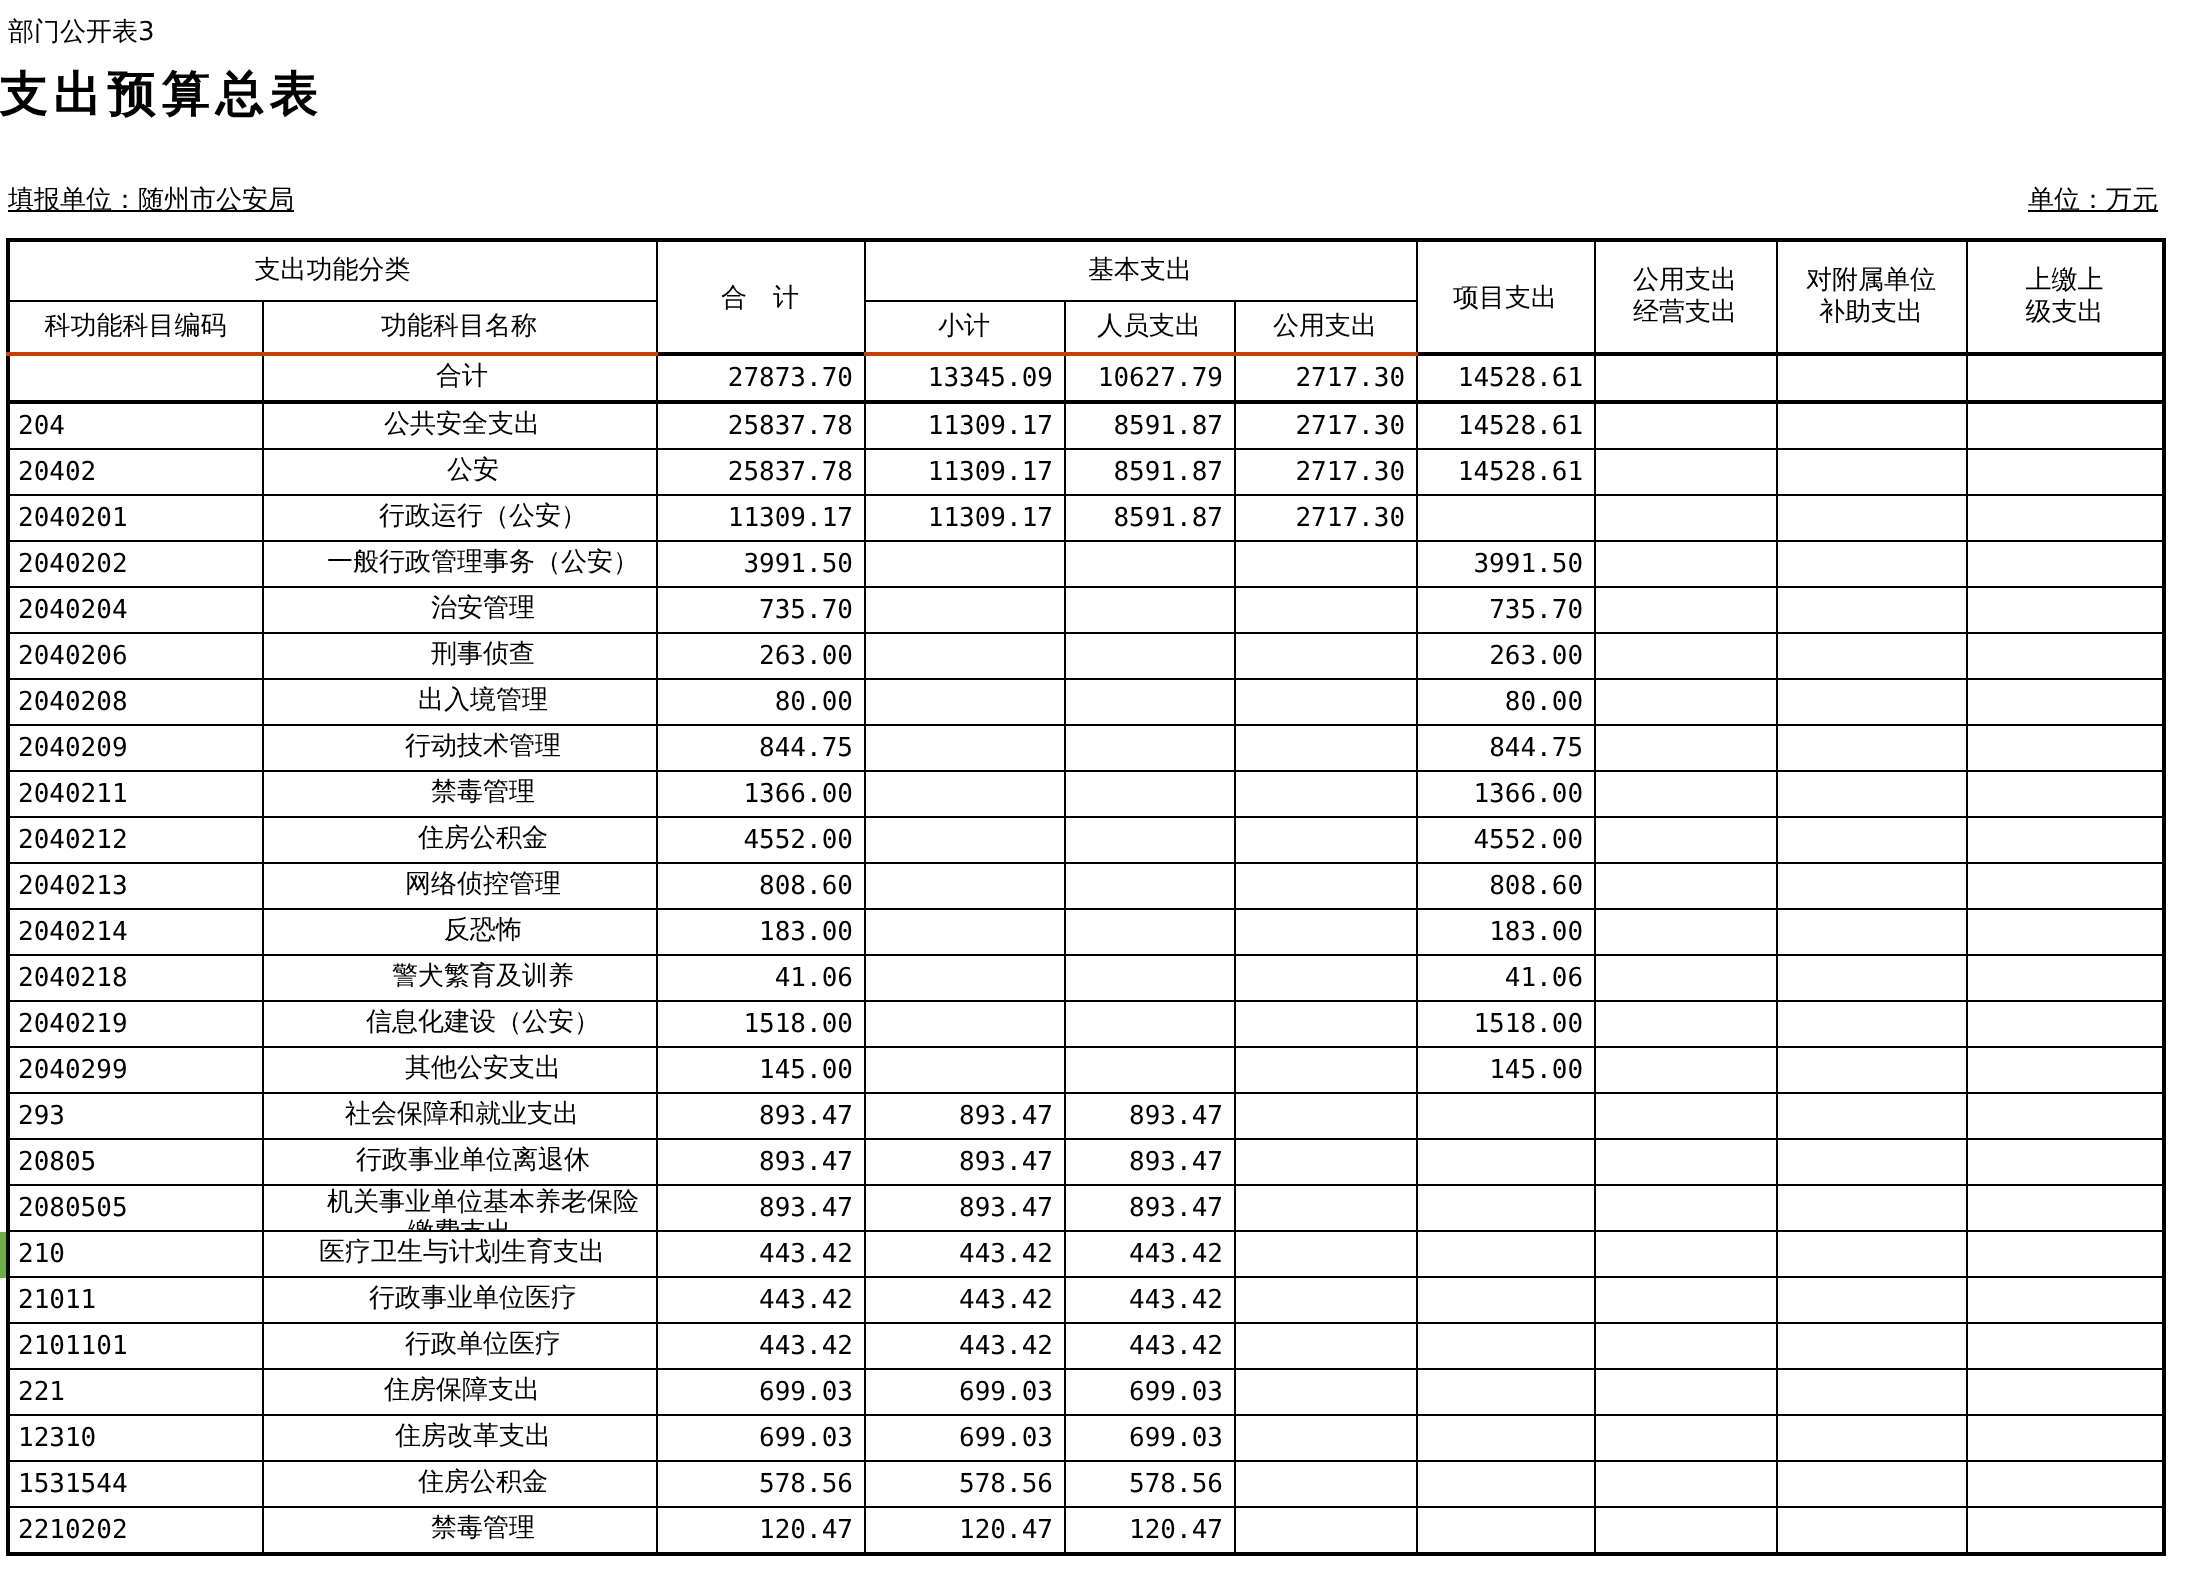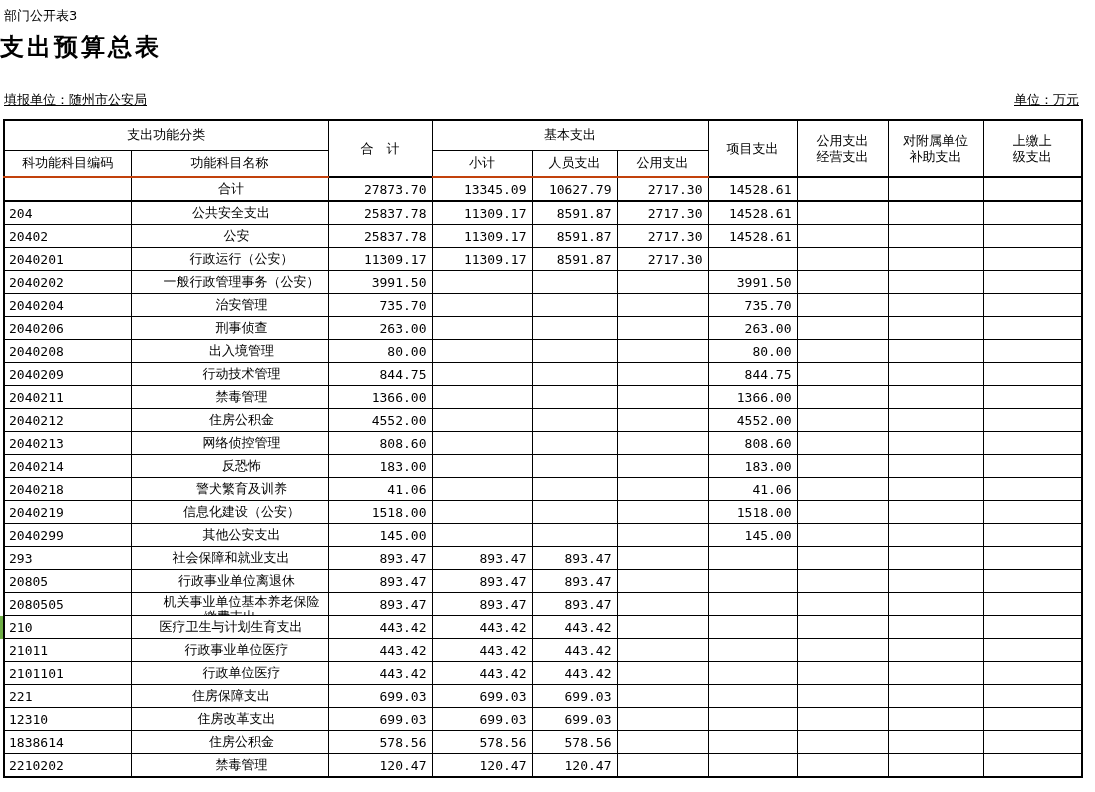--- a/index.html
+++ b/index.html
@@ -477,21 +477,21 @@
           <td class="num">699.03</td>
           <td class="num">699.03</td>
           <td class="num">699.03</td>
           <td class="num"></td>
           <td class="num"></td>
           <td class="num"></td>
           <td class="num"></td>
           <td class="num"></td>
         </tr>
         <tr>
-          <td class="code">1838614</td>
+          <td class="code">1531544</td>
           <td class="name">
             <div class="clip">
               <div class="ind2">住房公积金</div>
             </div>
           </td>
           <td class="num">578.56</td>
           <td class="num">578.56</td>
           <td class="num">578.56</td>
           <td class="num"></td>
           <td class="num"></td>

